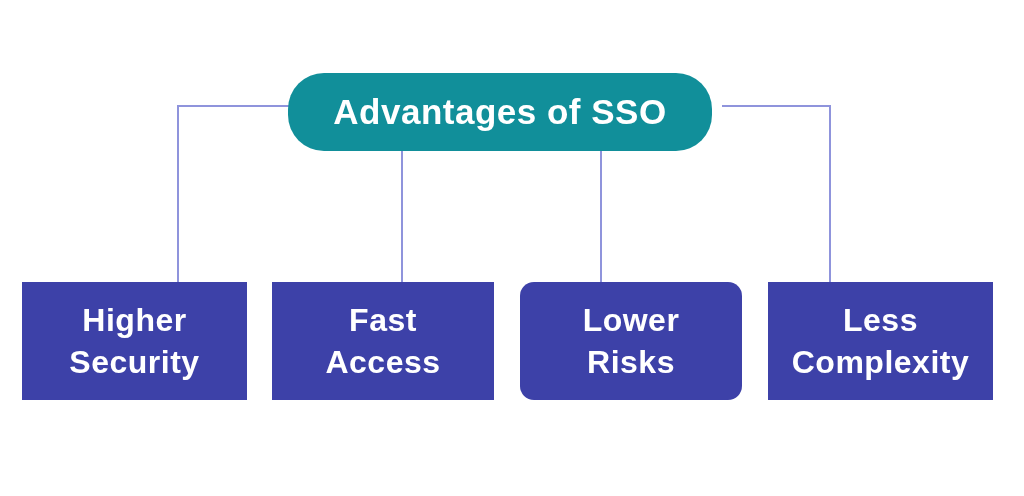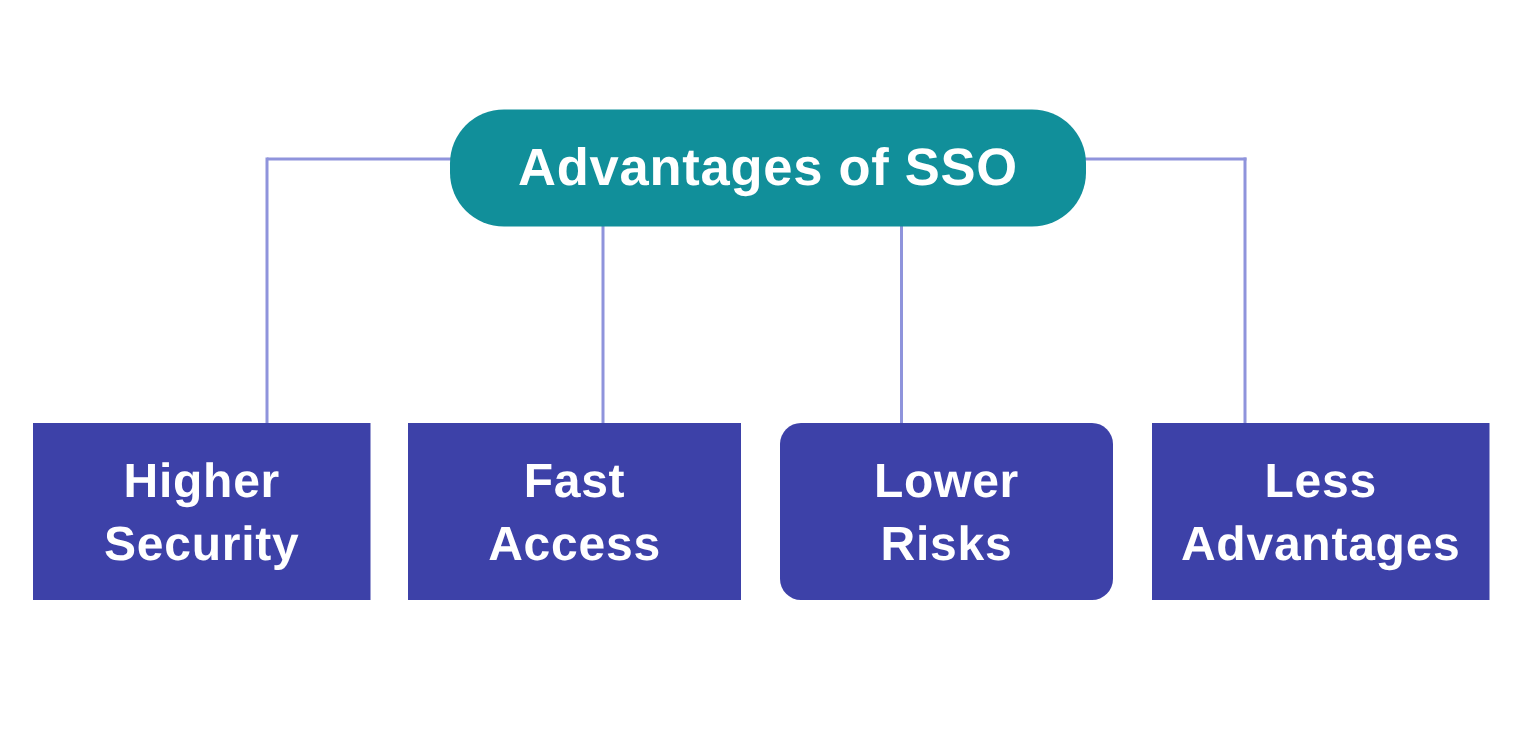--- a/index.html
+++ b/index.html
@@ -23,21 +23,21 @@
   .vline { width: 1.5px; }
   .conn-left-h  { left: 178px; top: 105px; width: 124px; }
   .conn-right-h { left: 722px; top: 105px; width: 109px; }
   .conn-v1 { left: 177px; top: 105px; height: 178px; }
   .conn-v2 { left: 401px; top: 150px; height: 133px; }
   .conn-v3 { left: 600px; top: 150px; height: 133px; }
   .conn-v4 { left: 829px; top: 105px; height: 178px; }
 
   .header-pill {
     position: absolute;
-    left: 300px;
+    left: 288px;
     top: 73px;
     width: 424px;
     height: 78px;
     background: var(--header-bg, #118f9a);
     border-radius: 36px;
     display: flex;
     align-items: center;
     justify-content: center;
   }
   .header-pill .title {
@@ -94,16 +94,16 @@
   <div class="node node-2">
     <span class="label">Fast
 Access</span>
   </div>
   <div class="node node-3">
     <span class="label">Lower
 Risks</span>
   </div>
   <div class="node node-4">
     <span class="label">Less
-Advantages</span>
+Complexity</span>
   </div>
 
 </div>
 
 </body></html>

